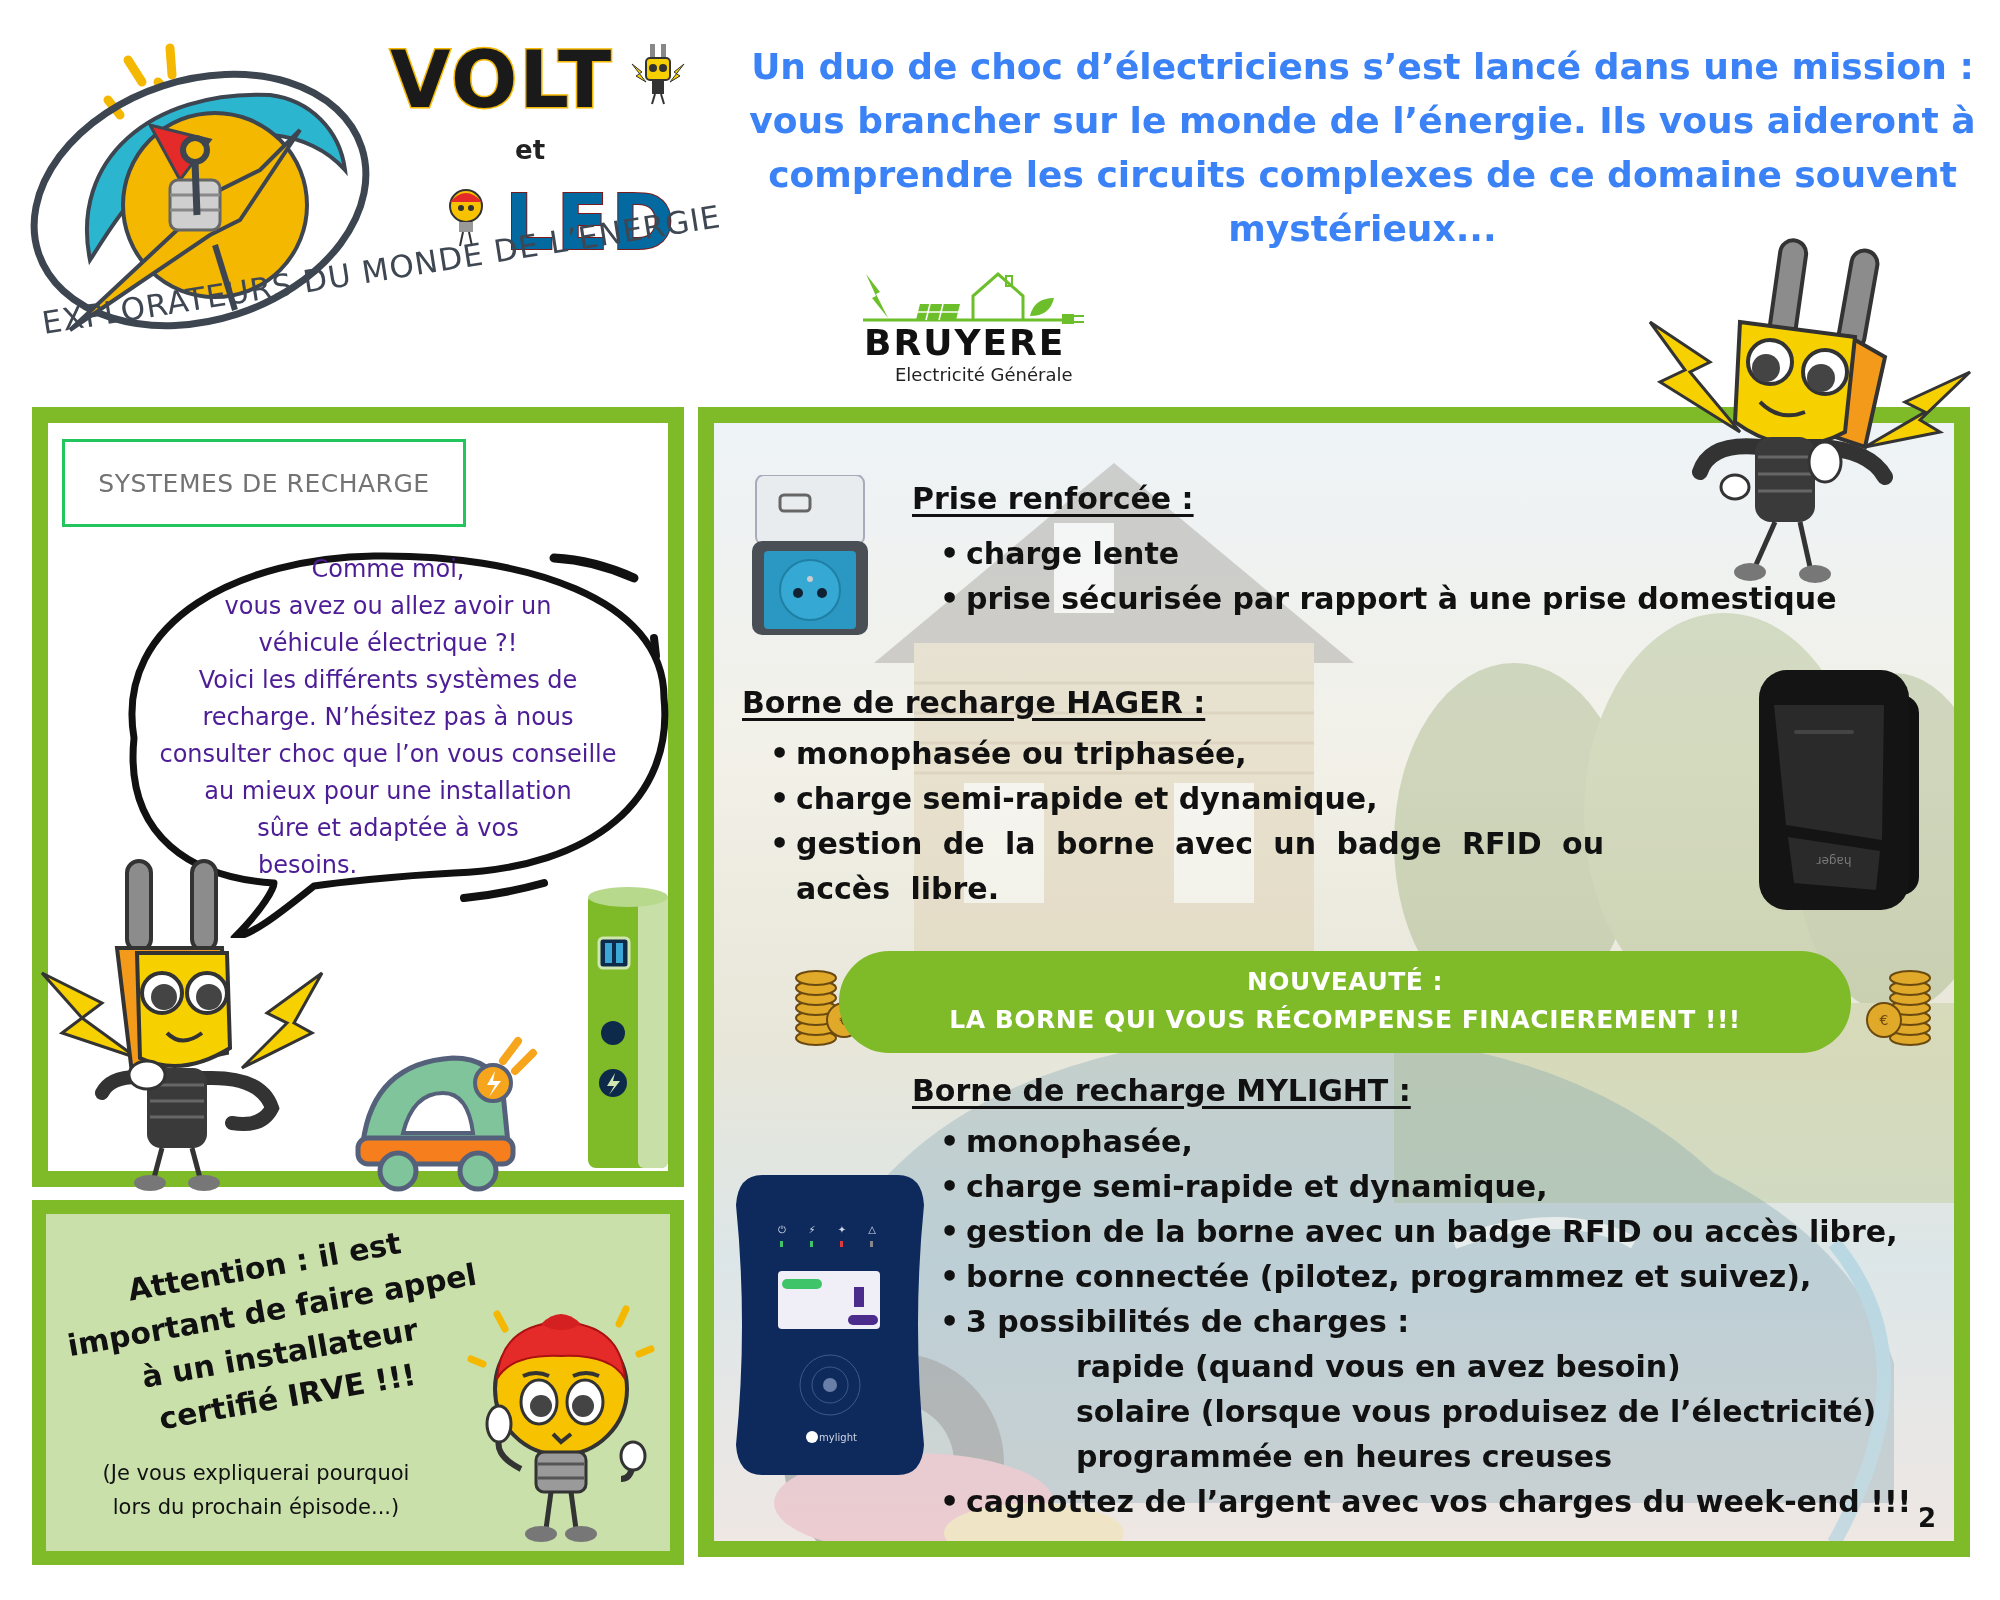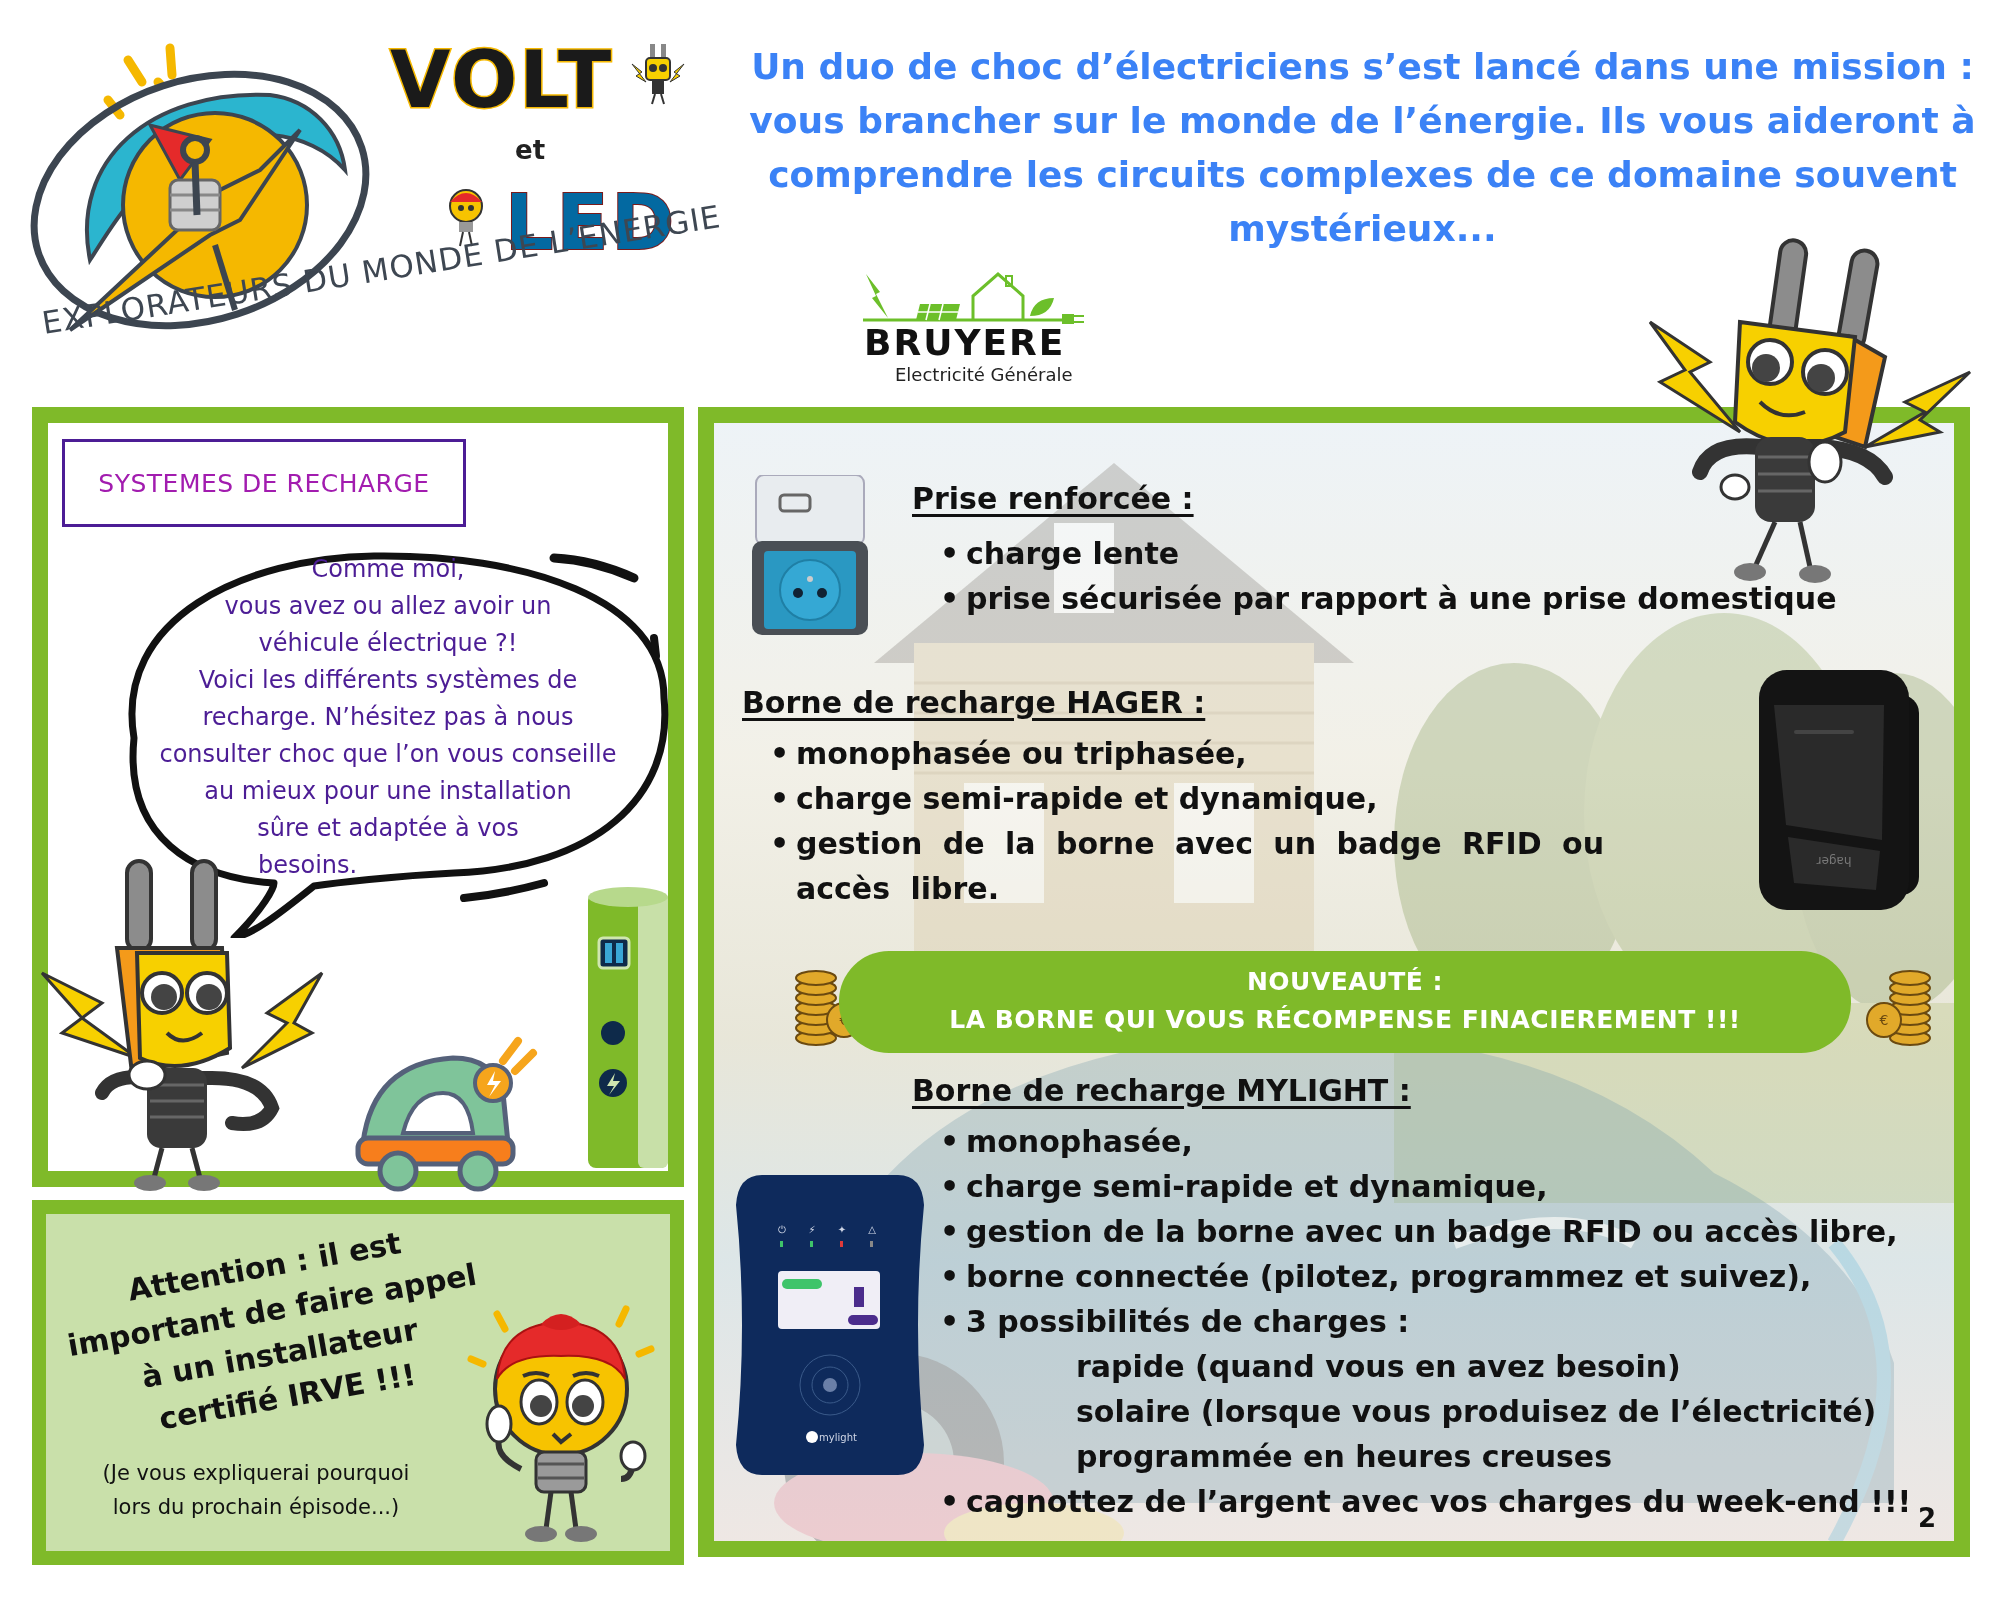--- a/index.html
+++ b/index.html
@@ -26,21 +26,21 @@
   .panel-left-top { left: 32px; top: 407px; width: 652px; height: 780px; background: #ffffff; }
   .panel-left-bottom { left: 32px; top: 1200px; width: 652px; height: 365px; background: #c9e0aa; border-width: 14px; }
   .panel-right { left: 698px; top: 407px; width: 1272px; height: 1150px; overflow: hidden; }
   .panel-right .bg { position: absolute; inset: 0; background:
       linear-gradient(180deg, rgba(236,242,246,0.92) 0%, rgba(240,238,228,0.86) 30%, rgba(228,226,210,0.85) 55%, rgba(215,226,228,0.86) 75%, rgba(236,228,224,0.88) 100%); }
   .bg-house { position: absolute; left: 100px; top: 20px; width: 600px; height: 520px; opacity: 0.35; }
   .bg-car { position: absolute; left: 20px; top: 520px; width: 1230px; height: 620px; opacity: 0.28; }
   .bg-trees { position: absolute; right: 0; top: 160px; width: 560px; height: 620px; opacity: 0.25; }
 
   
-  .section-box { position: absolute; left: 14px; top: 16px; width: 404px; height: 88px; border: 3px solid #4c1d95; background: #fff; display: flex; align-items: center; justify-content: center; font-size: 25px; letter-spacing: 0.5px; color: #a21caf; }
+  .section-box { position: absolute; left: 14px; top: 16px; width: 404px; height: 88px; border: 3px solid #22c55e; background: #fff; display: flex; align-items: center; justify-content: center; font-size: 25px; letter-spacing: 0.5px; color: #737373; }
 
   
   .bubble-svg { position: absolute; left: 26px; top: 115px; width: 610px; height: 400px; }
   .bubble-text { position: absolute; left: 60px; top: 128px; width: 560px; text-align: center; font-size: 24px; line-height: 37px; color: #4c1d95; }
 
   .char-left { position: absolute; left: -16px; top: 430px; width: 300px; height: 340px; }
   .ev-car { position: absolute; left: 295px; top: 600px; width: 200px; height: 170px; }
   .station { position: absolute; left: 535px; top: 460px; width: 90px; height: 290px; }
 
   

